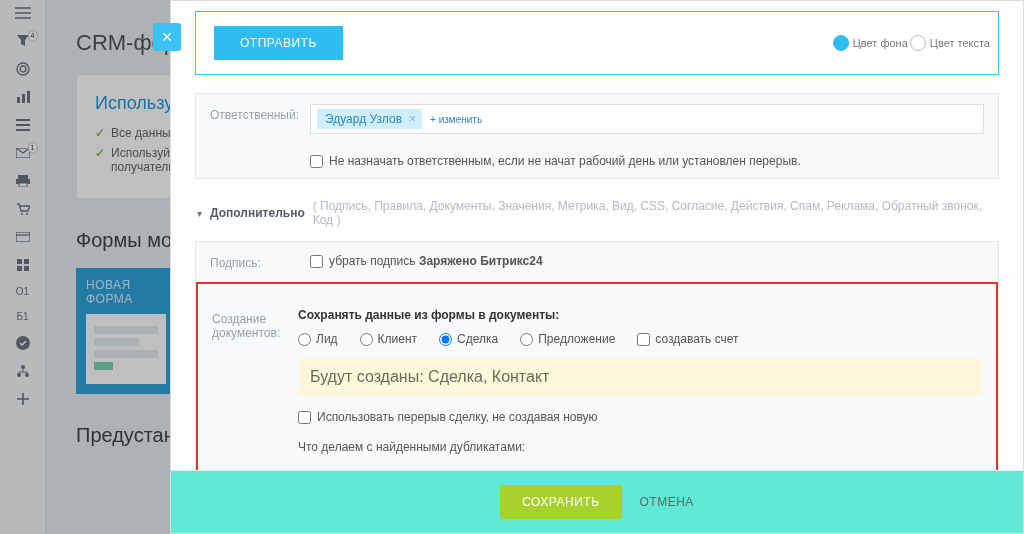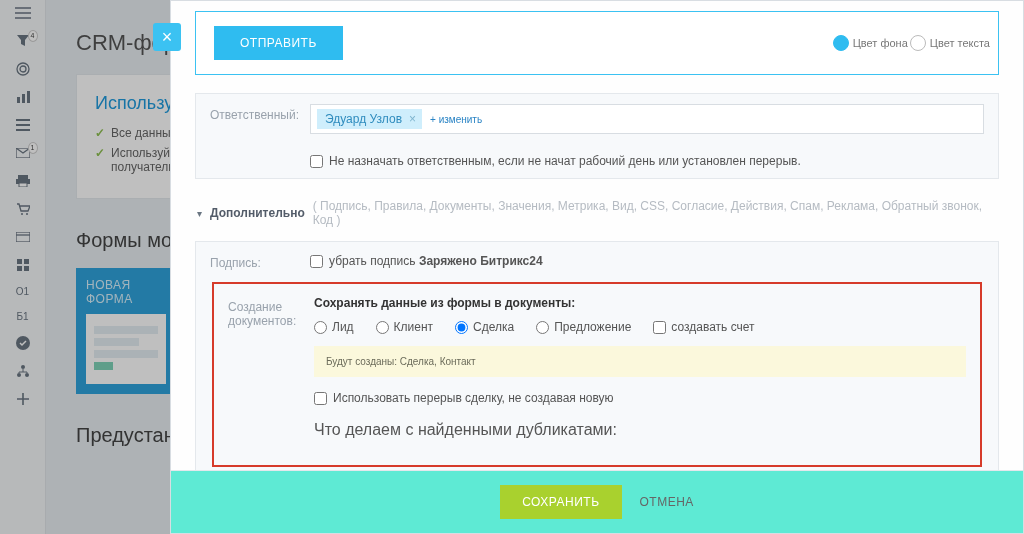--- a/index.html
+++ b/index.html
@@ -44,26 +44,26 @@
 .tag { background: #cfeefc; color: #2f8cbe; padding: 3px 20px 3px 8px; font-size: 12px; position: relative; }
 .tag::after { content: "×"; position: absolute; right: 6px; color: #7fb5cf; }
 .link { color: #2a84c5; font-size: 10px; cursor: pointer; }
 .cbrow { display: flex; align-items: center; gap: 6px; font-size: 12px; color: #555; }
 .cbrow input { margin: 0; }
 
 .collapser { display: flex; align-items: center; gap: 8px; padding: 6px 2px 14px; font-size: 12px; color: #6a7682; }
 .collapser .chev { display: inline-block; transform: rotate(0); font-size: 10px; }
 .collapser .meta { color: #b5bbc2; font-size: 12px; }
 
-.hl-box { border: 2px solid #d63b2a; padding: 12px 14px 16px; margin: 2px 16px 8px; }
+.hl-box { border: 2px solid #d63b2a; padding: 24px 14px 16px; margin: 2px 0 8px; }
 .heading2 { font-weight: bold; font-size: 12px; color: #333; margin-bottom: 10px; }
 .radios { display: flex; gap: 22px; align-items: center; font-size: 12px; color: #555; margin-bottom: 12px; }
 .radios label, .radios .r { display: flex; align-items: center; gap: 5px; }
-.note { background: #fbf8dc; padding: 10px 12px; font-size: 10px; color: #6b6b5a; margin: 4px 0 14px; }
-.subtext { font-size: 16px; color: #555; margin: 6px 0 10px; }
+.note { background: #fbf8dc; padding: 10px 12px; font-size: 16px; color: #6b6b5a; margin: 4px 0 14px; }
+.subtext { font-size: 12px; color: #555; margin: 6px 0 10px; }
 
 .modal-footer { border-top: 1px solid #e4e8ec; padding: 14px; display: flex; justify-content: center; gap: 18px; background: #5eead4; }
 .btn-save { background: #a9d12e; color: #fff; border: none; padding: 10px 22px; font-size: 12px; letter-spacing: .5px; text-transform: uppercase; cursor: pointer; }
 .btn-cancel { background: none; border: none; color: #666; font-size: 12px; letter-spacing: .5px; text-transform: uppercase; cursor: pointer; }
 
 svg { display: block; }
 </style>
 </head>
 <body>
 

